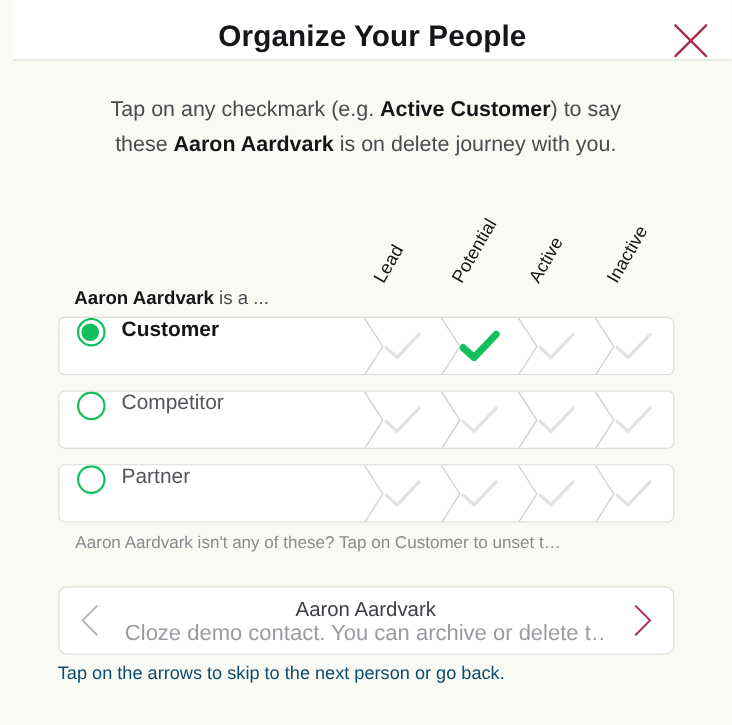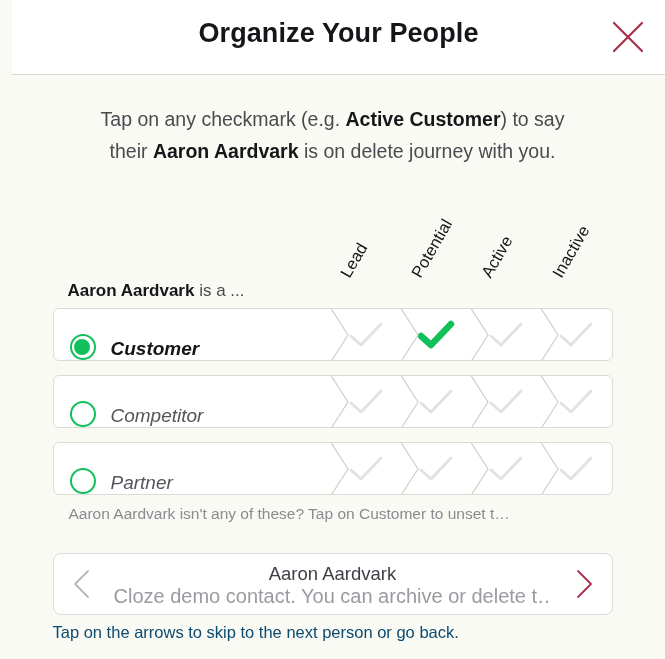--- a/index.html
+++ b/index.html
@@ -11,21 +11,21 @@
     height: 659px;
     background: #FAFAF5;
     font-family: "Liberation Sans", sans-serif;
     overflow: hidden;
     -webkit-font-smoothing: antialiased;
   }
 
   
   .header {
     position: relative;
-    height: 75px;
+    height: 55px;
     background: #FFFFFF;
     border-bottom: 1px solid #D8D8D2;
     box-sizing: border-box;
     margin-left: 12px;
   }
   .header-title {
     position: absolute;
     left: 0;
     right: 0;
     top: 18px;
@@ -98,26 +98,25 @@
     border: 1px solid #DCDCD7;
     border-radius: 6px;
     margin-bottom: 14px;
     box-sizing: border-box;
     overflow: hidden;
     cursor: pointer;
   }
 
   .row-name {
     display: flex;
-    align-items: flex-end;
+    align-items: flex-start;
     width: 277px;
     flex: none;
     padding-left: 16px;
     box-sizing: border-box;
-    font-style: italic;
   }
   .radio {
     width: 26px;
     height: 26px;
     border-radius: 50%;
     border: 2.5px solid #12C05B;
     box-sizing: border-box;
     flex: none;
     position: relative;
   }
@@ -226,21 +225,21 @@
       <line x1="33" y1="5" x2="5" y2="33" stroke="#A9304C" stroke-width="2.2" stroke-linecap="round"></line>
     </svg>
   </div>
 </div>
 
 <div class="intro">
   <div>
     <span>Tap on any checkmark (e.g. </span><b>Active Customer</b><span>) to say</span>
   </div>
   <div>
-    <span>their </span><b>Aaron Aardvark</b><span> is on delete journey with you.</span>
+    <span>these </span><b>Aaron Aardvark</b><span> is on delete journey with you.</span>
   </div>
 </div>
 
 <div class="matrix">
 
   <div class="col-headers" id="col-headers">
       <div class="col-header" style="left: 300.375px;">Lead</div>
       <div class="col-header" style="left: 371.125px;">Potential</div>
       <div class="col-header" style="left: 441.875px;">Active</div>
       <div class="col-header" style="left: 512.625px;">Inactive</div>

